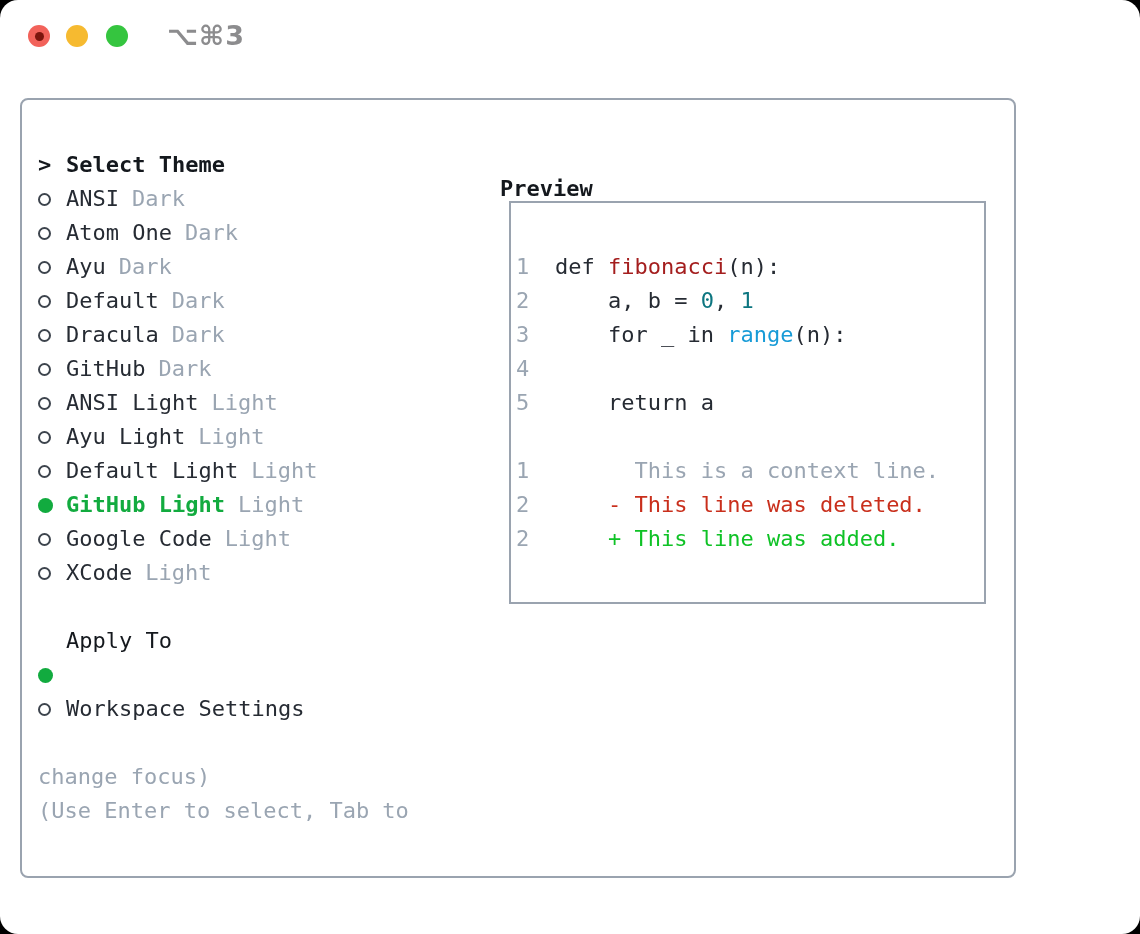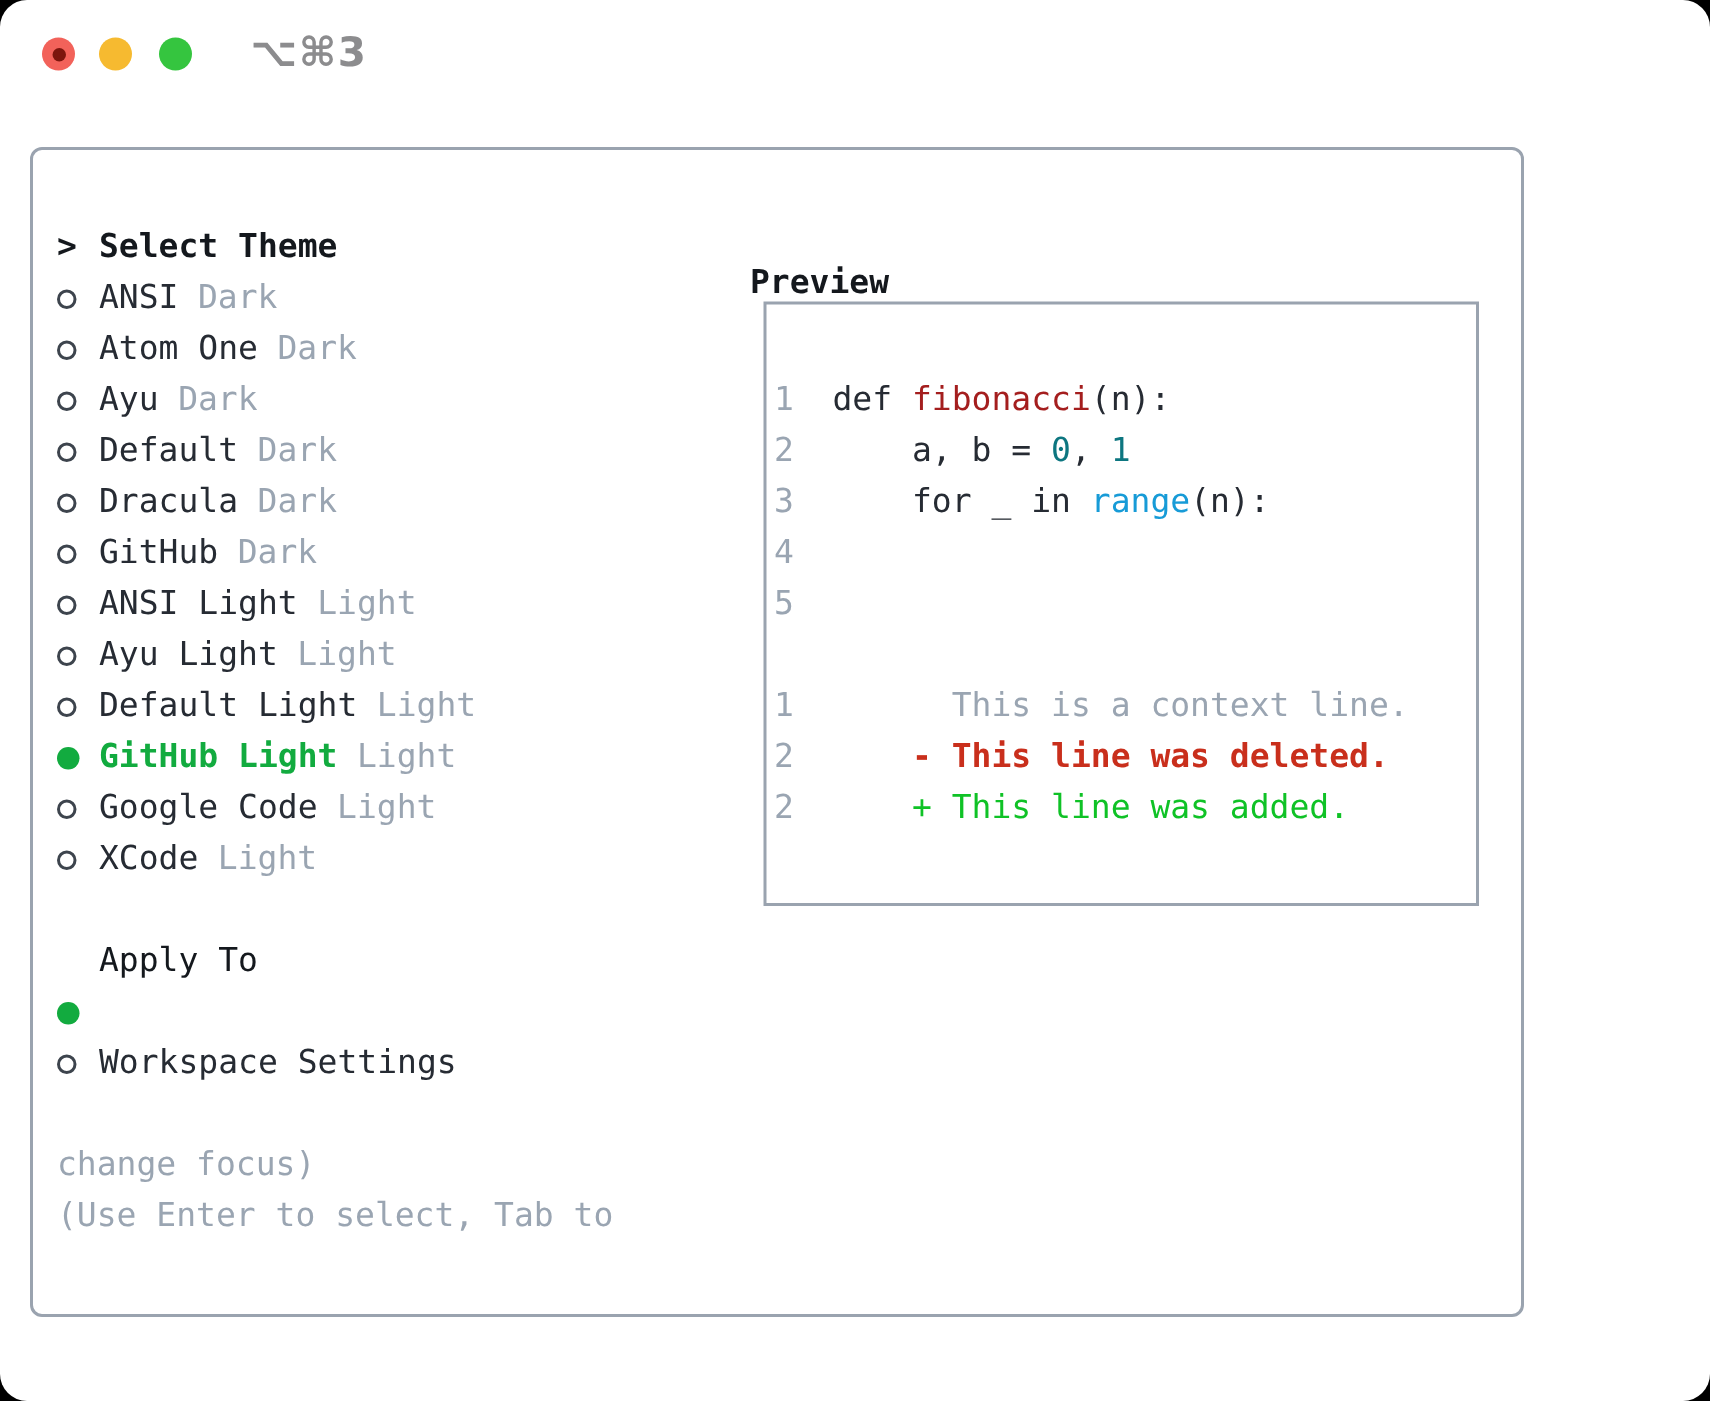--- a/index.html
+++ b/index.html
@@ -98,21 +98,21 @@
     overflow: hidden;
   }
   .cline { display: flex; height: 34px; white-space: pre; }
   .gutter { width: 39px; flex: none; color: var(--muted); }
   .blank-line { height: 34px; }
   .seg-plain   { color: var(--text); }
   .seg-func    { color: var(--func); text-align: right; }
   .seg-number  { color: var(--number); }
   .seg-builtin { color: var(--builtin); }
   .seg-context { color: var(--muted); }
-  .seg-deleted { color: var(--deleted); font-weight: bold; }
+  .seg-deleted { color: var(--deleted); }
   .seg-added   { color: var(--added); }
 </style>
 </head>
 <body>
 
 <div class="window">
   <div class="titlebar">
     <span class="light red">
       <span class="dot"></span>
     </span>
@@ -165,21 +165,21 @@
     </div>
 
     <div class="preview-header">Preview</div>
 
     <div class="preview-box">
       <div id="code-lines">
           <div class="cline"><span class="gutter">1</span><span class="seg-plain">def </span><span class="seg-func">fibonacci</span><span class="seg-plain">(n):</span></div>
           <div class="cline"><span class="gutter">2</span><span class="seg-plain">    a, b = </span><span class="seg-number">0</span><span class="seg-plain">, </span><span class="seg-number">1</span></div>
           <div class="cline"><span class="gutter">3</span><span class="seg-plain">    for _ in </span><span class="seg-builtin">range</span><span class="seg-plain">(n):</span></div>
           <div class="cline"><span class="gutter">4</span></div>
-          <div class="cline"><span class="gutter">5</span></div>
+          <div class="cline"><span class="gutter">5</span><span class="seg-plain">    return a</span></div>
         </div>
       <div class="blank-line"></div>
       <div id="diff-lines">
           <div class="cline"><span class="gutter">1</span><span class="seg-context">      This is a context line.</span></div>
           <div class="cline"><span class="gutter">2</span><span class="seg-deleted">    - This line was deleted.</span></div>
           <div class="cline"><span class="gutter">2</span><span class="seg-added">    + This line was added.</span></div>
         </div>
     </div>
 
   </div>

